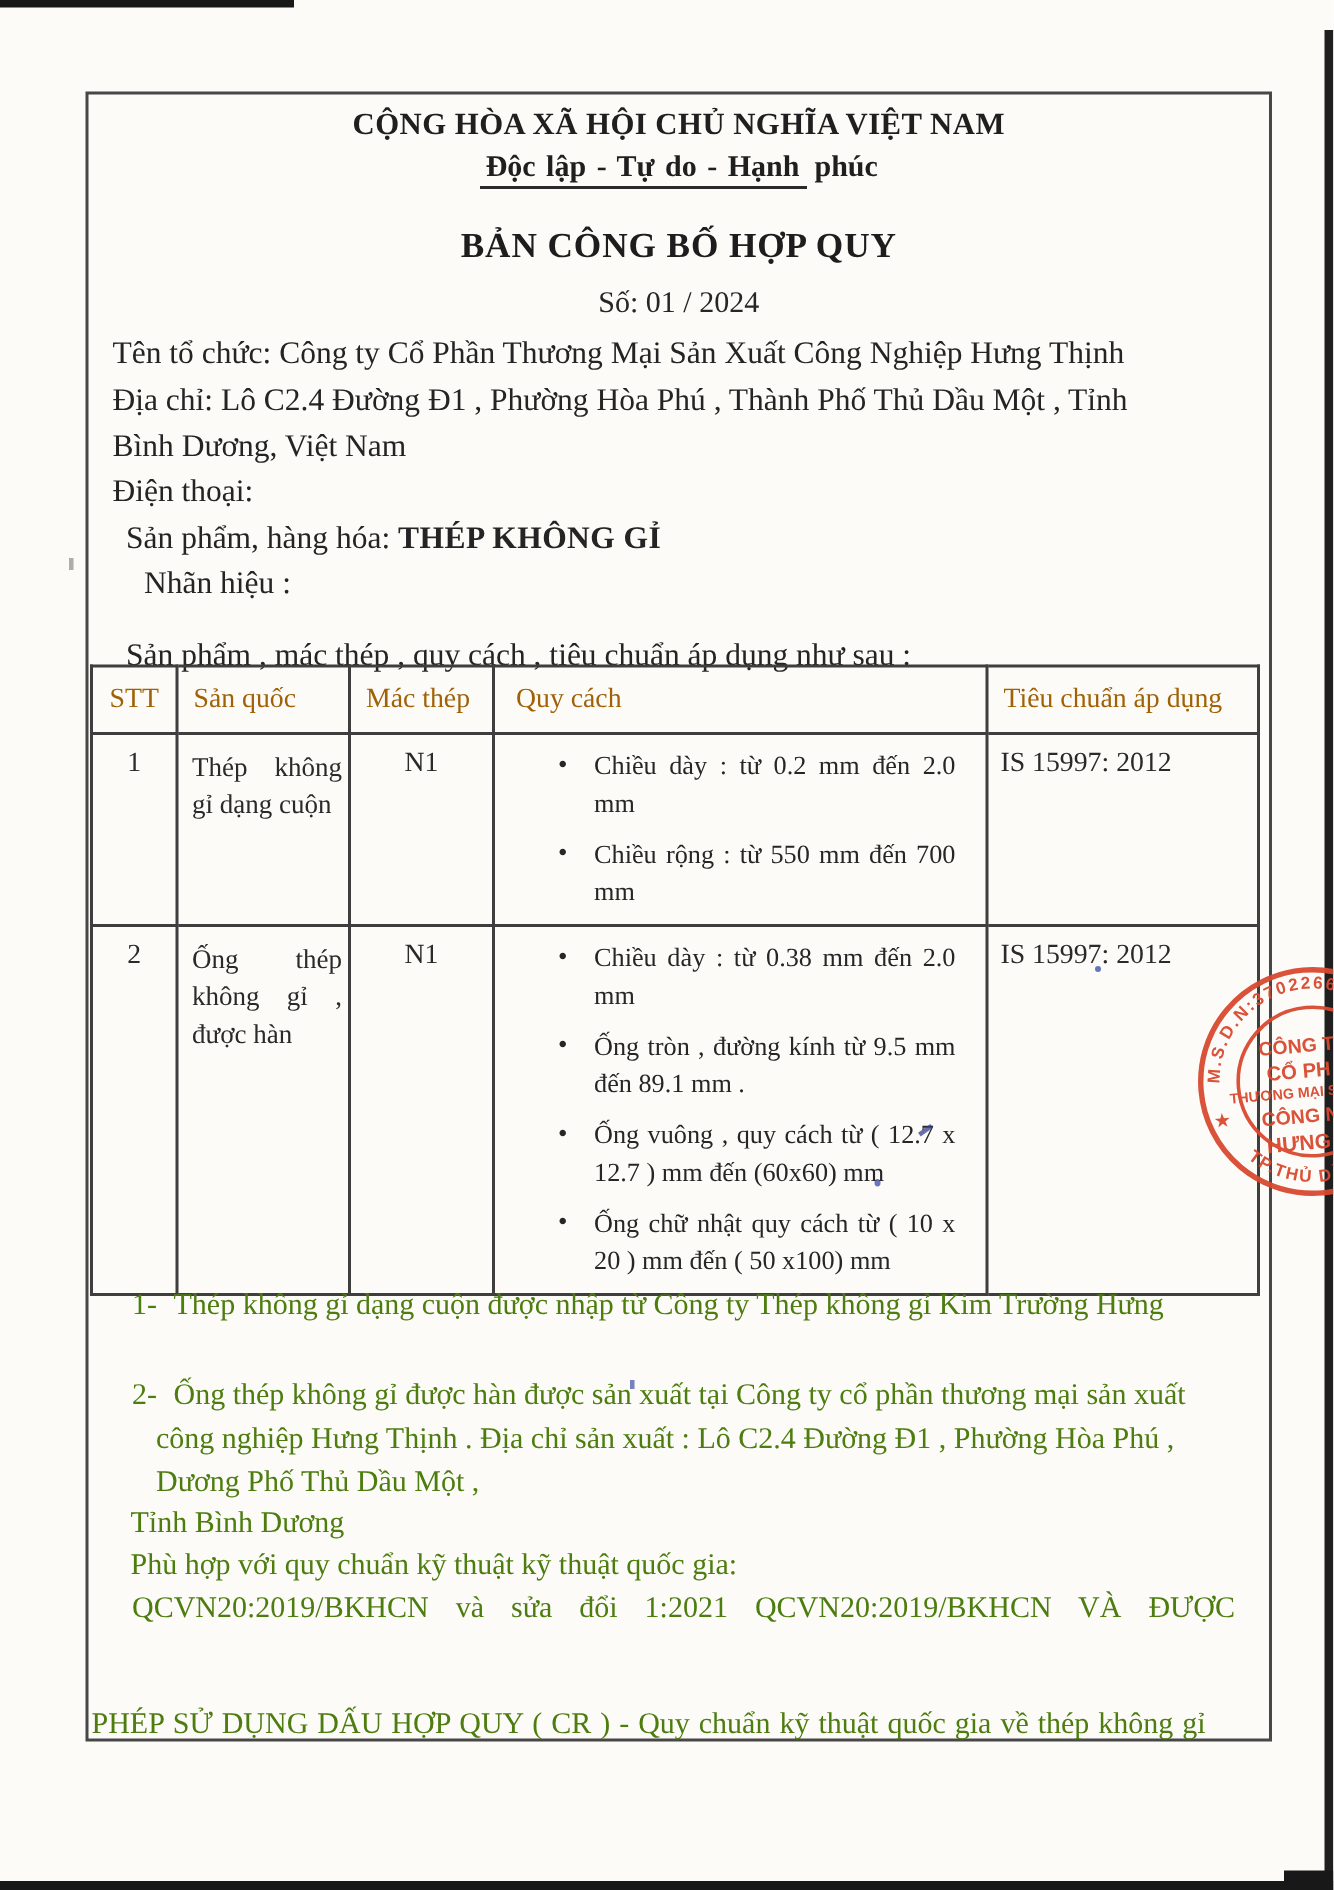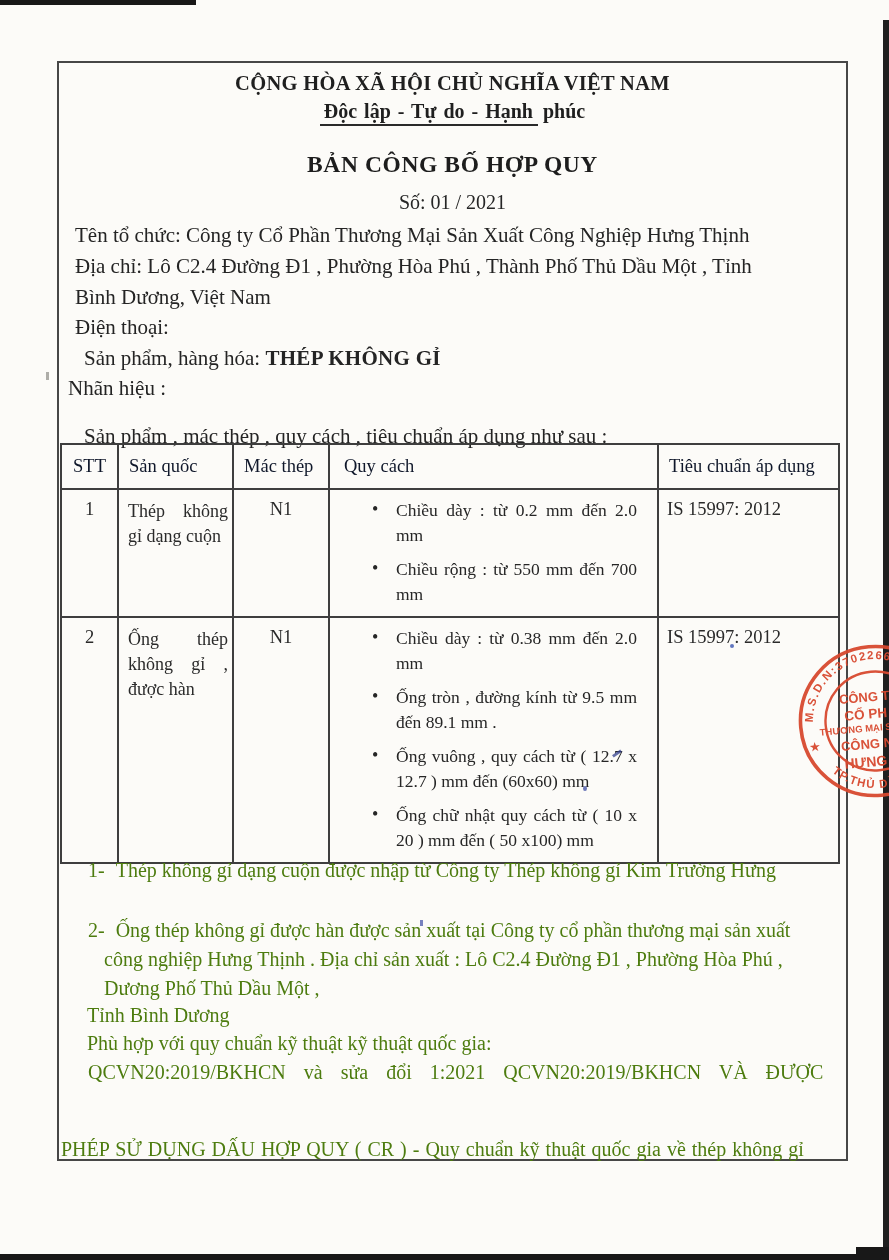--- a/index.html
+++ b/index.html
@@ -27,35 +27,35 @@
   .doc-title{top:151px;font-size:23.5px;font-weight:bold;letter-spacing:.6px;color:#1d1d1d;}
   .doc-number{top:191px;font-size:20px;}
   
   .line{position:absolute;white-space:nowrap;font-size:21px;color:#242424;}
   .l-org{left:75px;top:223px;}
   .l-addr1{left:75px;top:254px;}
   .l-addr2{left:75px;top:285px;}
   .l-phone{left:75px;top:315px;}
   .l-product{left:84px;top:346px;}
   .l-product b{letter-spacing:.3px;}
-  .l-brand{left:68px;top:376px;}
+  .l-brand{left:96px;top:376px;}
   .l-intro{left:84px;top:424px;text-align:right;}
   
   table.spec{
     position:absolute;left:60px;top:443px;
     border-collapse:collapse;table-layout:fixed;width:778px;
   }
   table.spec th,table.spec td{border:2px solid #3e3e3e;font-weight:normal;}
   table.spec col.c1{width:57px;}  table.spec col.c2{width:115px;}
   table.spec col.c3{width:96px;}  table.spec col.c4{width:329px;}
   table.spec col.c5{width:181px;}
   tr.hd{height:45px;}
   tr.r1{height:90px;}
   tr.r2{height:240px;}
-  th{font-size:18.5px;text-align:left;padding:0 0 0 10px;vertical-align:middle;color:#0f172a;}
+  th{font-size:18.5px;text-align:left;padding:0 0 0 10px;vertical-align:middle;color:#a16207;}
   th.t-stt{text-align:center;padding:0;}
   th.t-qc{padding-left:14px;}
   td{vertical-align:top;font-size:18.5px;color:#2a2a2a;}
   td.stt{text-align:center;padding-top:9px;}
   td.sp{padding:9px 4px 0 9px;text-align:justify;font-size:18px;line-height:25px;}
   td.mt{text-align:center;padding-top:9px;}
   td.qc{padding:8px 10px 0 0;}
   td.tc{padding:9px 4px 0 8px;}
   .qc-item{
     position:relative;margin:0 10px 10px 37px;padding-left:29px;
@@ -95,21 +95,21 @@
   <div class="band band-bottom"></div>
   <div class="band band-corner"></div>
 
   <div class="border-box"></div>
 
   <div class="hdr hdr-republic">CỘNG HÒA XÃ HỘI CHỦ NGHĨA VIỆT NAM</div>
   <div class="hdr doc-title">BẢN CÔNG BỐ HỢP QUY</div>
   <div class="hdr hdr-motto">
     <span class="u">Độc lập - Tự do - Hạnh</span><span class="tail">phúc</span>
   </div>
-  <div class="hdr doc-number">Số: 01 / 2021</div>
+  <div class="hdr doc-number">Số: 01 / 2024</div>
 
   <div class="line l-org">Tên tổ chức: Công ty Cổ Phần Thương Mại Sản Xuất Công Nghiệp Hưng Thịnh</div>
   <div class="line l-addr1">Địa chỉ: Lô C2.4 Đường Đ1 , Phường Hòa Phú , Thành Phố Thủ Dầu Một , Tỉnh</div>
   <div class="line l-addr2">Bình Dương, Việt Nam</div>
   <div class="line l-phone">Điện thoại:</div>
   <div class="line l-product">
     <span>Sản phẩm, hàng hóa: </span><b>THÉP KHÔNG GỈ</b>
   </div>
   <div class="line l-brand">Nhãn hiệu :</div>
   <div class="line l-intro">Sản phẩm , mác thép , quy cách , tiêu chuẩn áp dụng như sau :</div>

